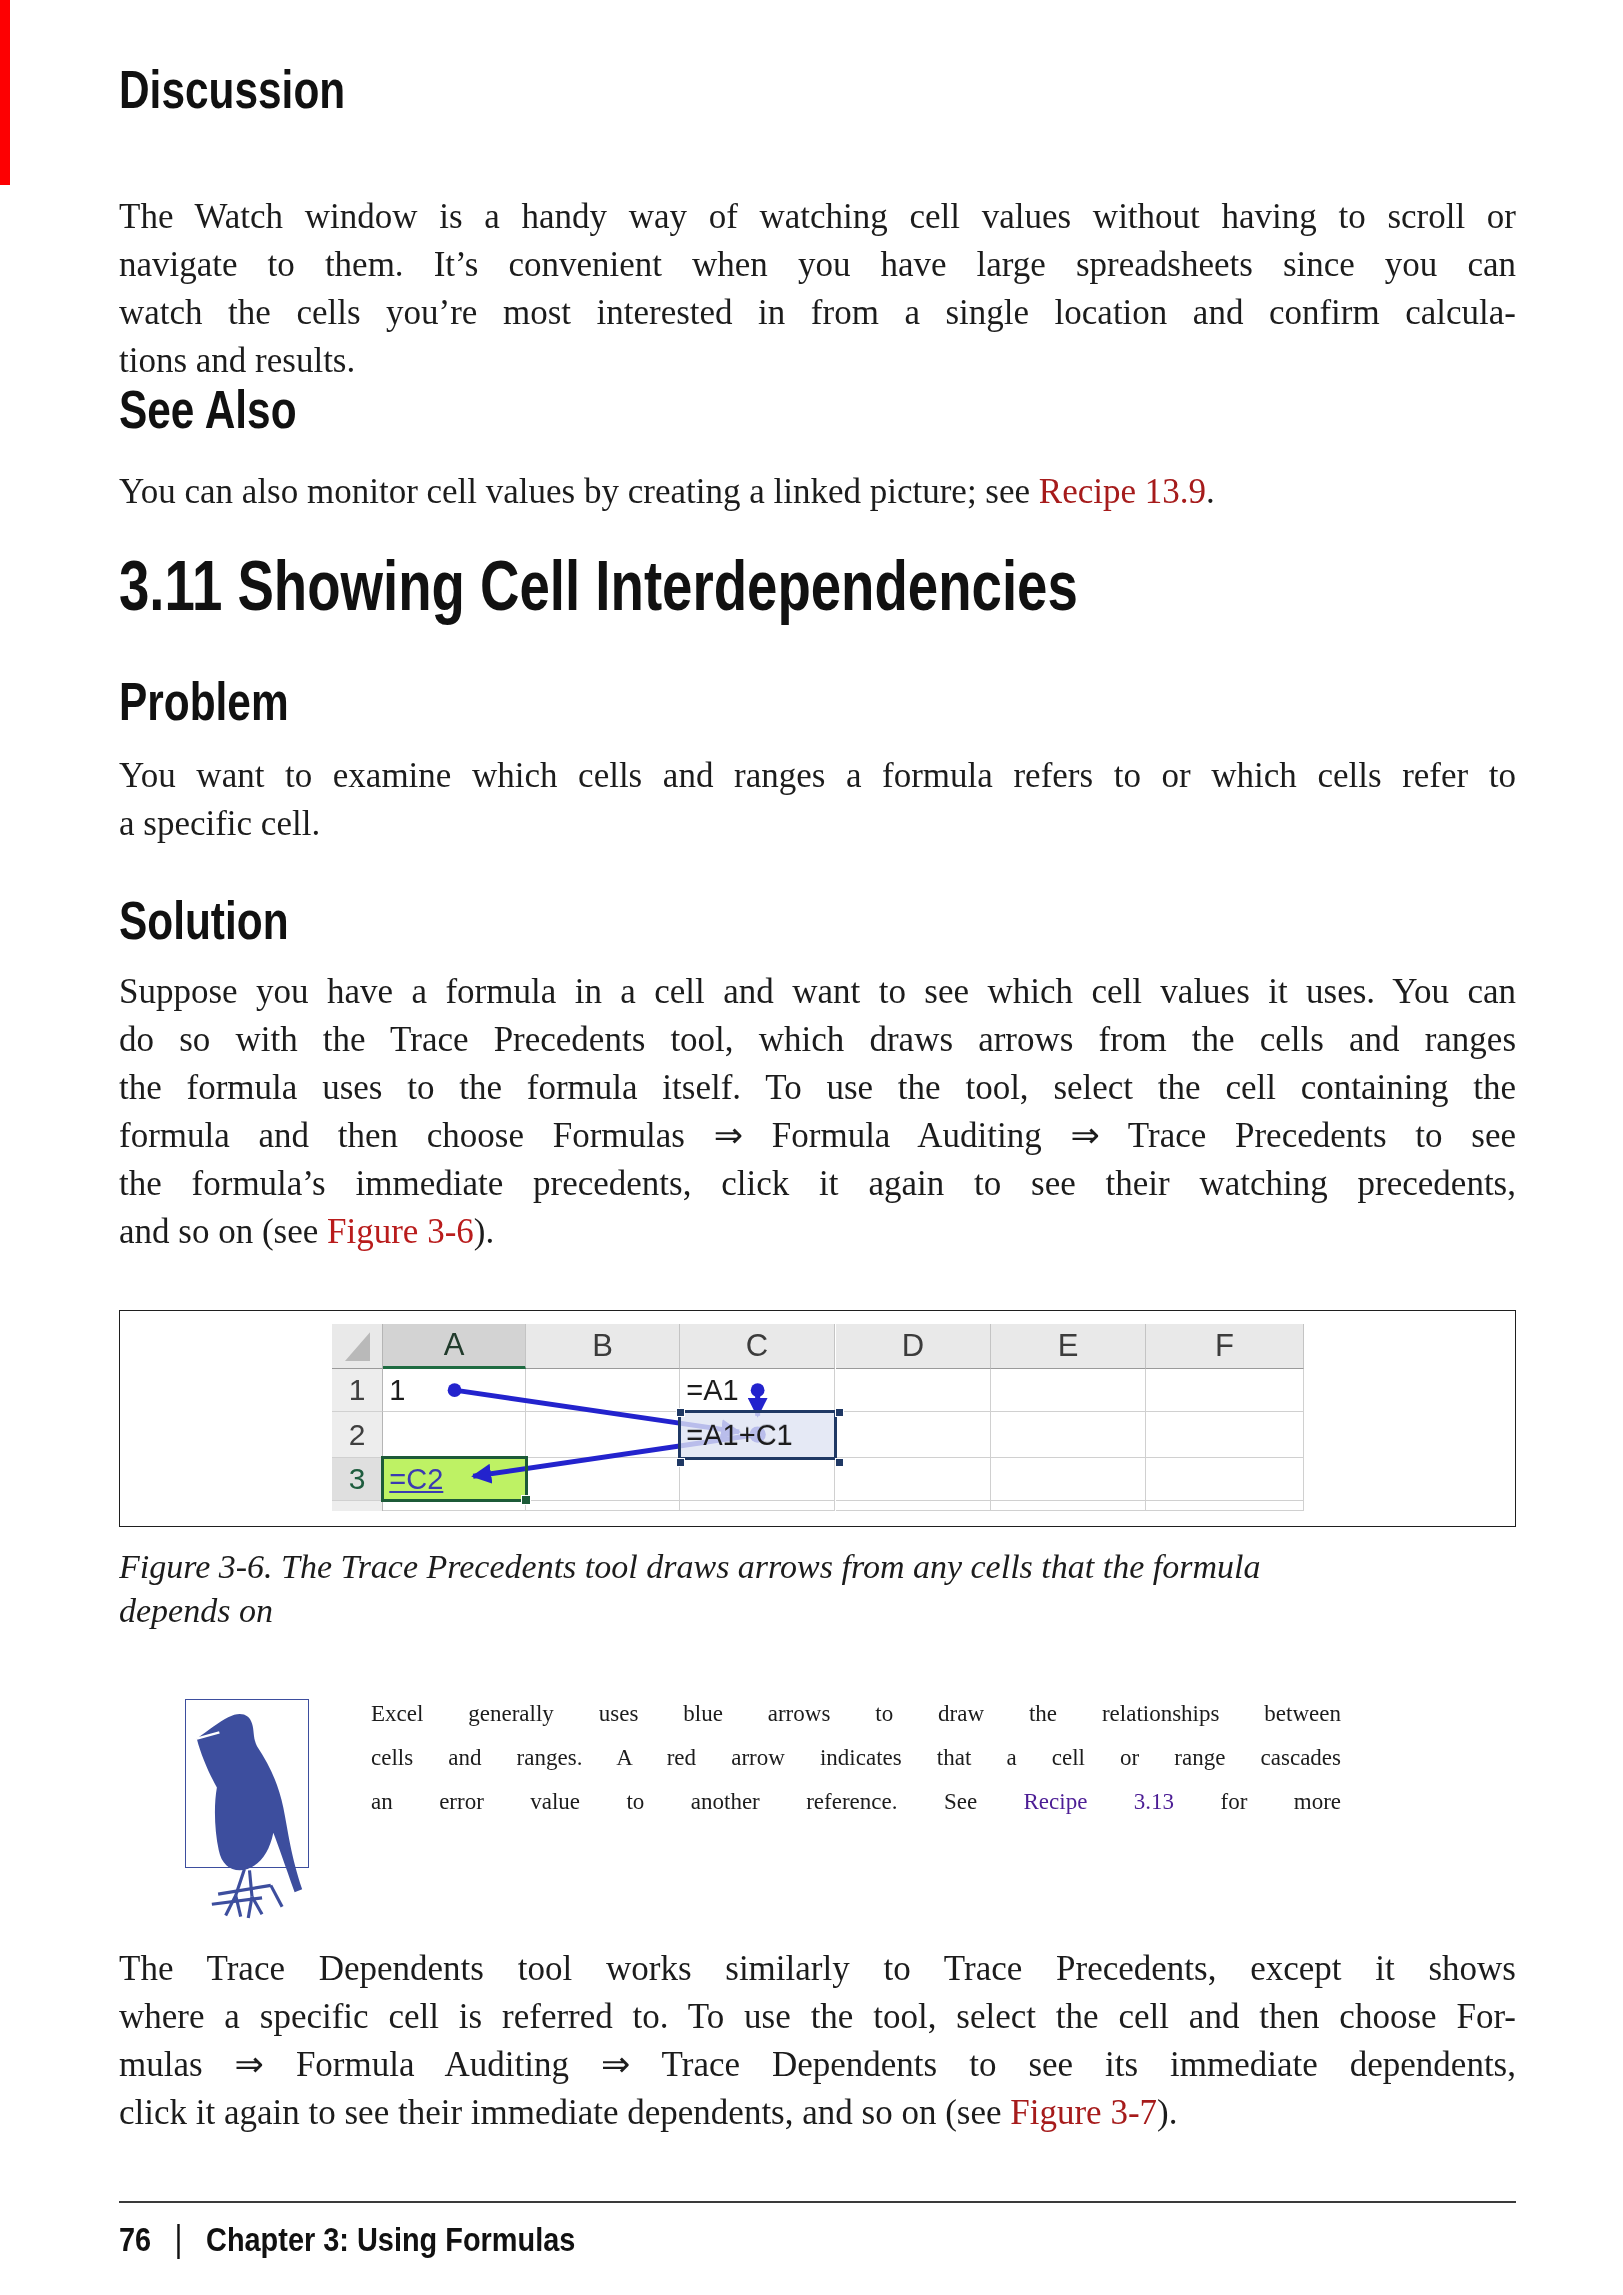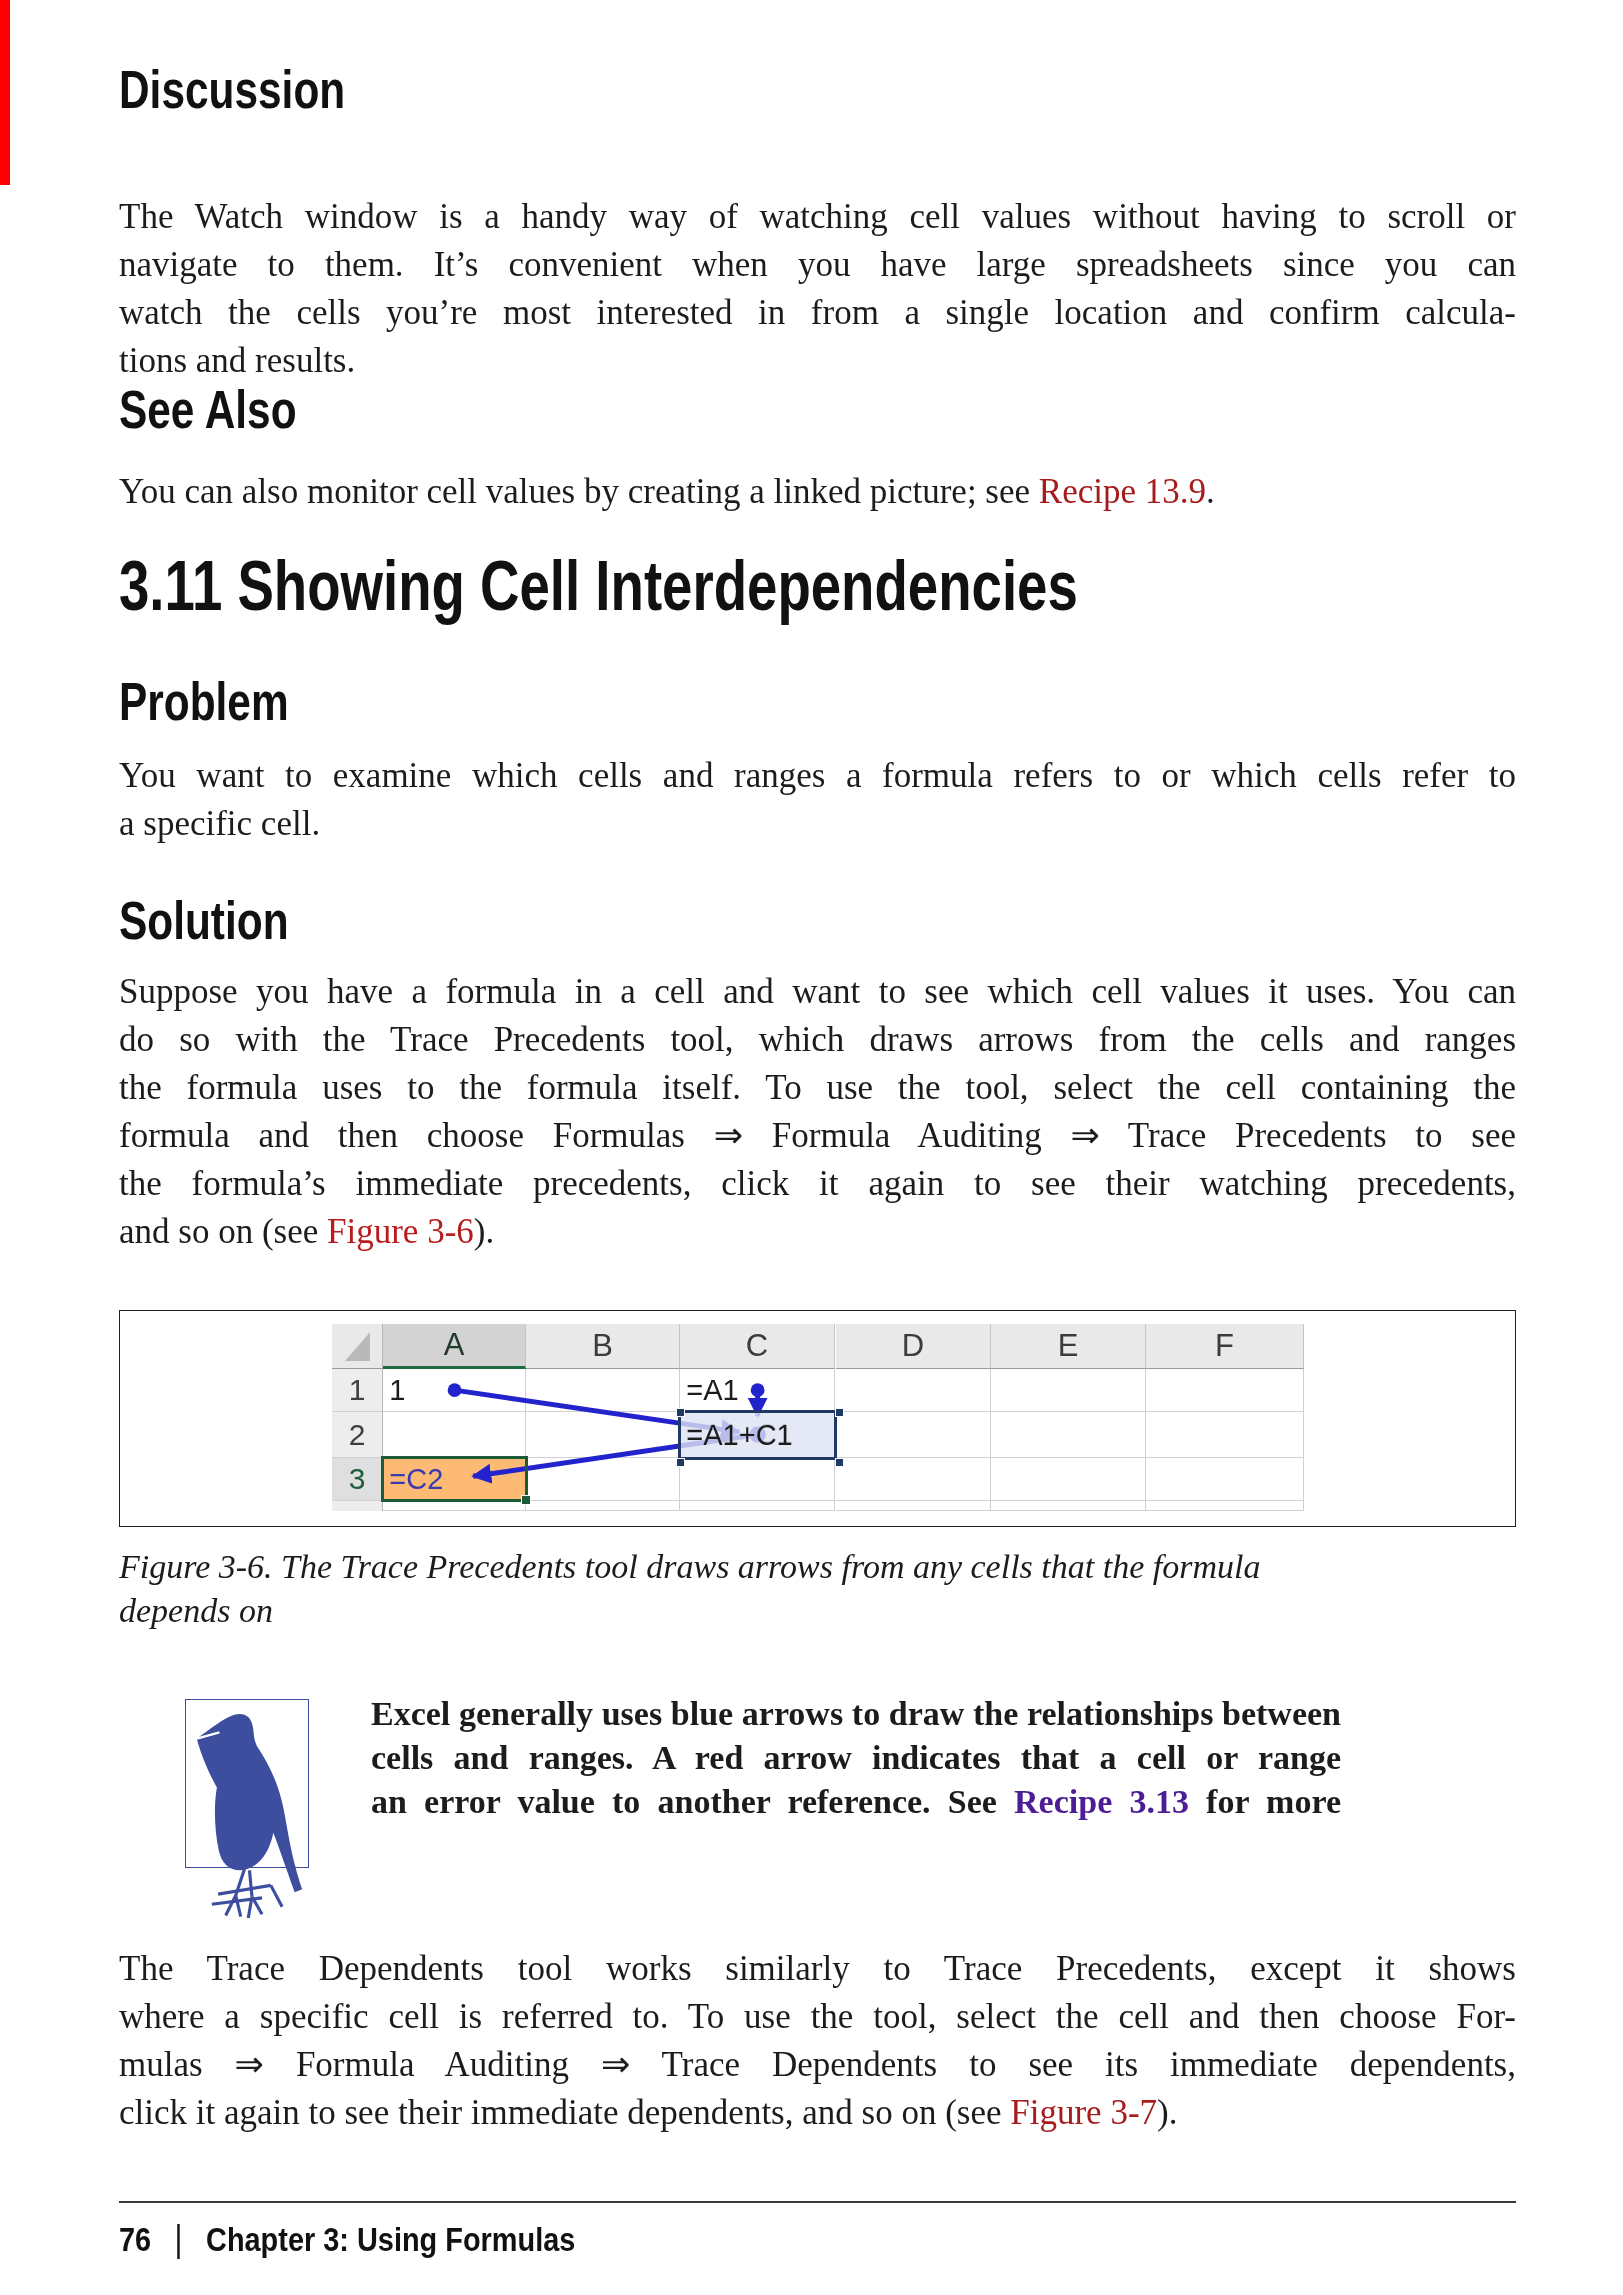--- a/index.html
+++ b/index.html
@@ -8,21 +8,21 @@
   .abs{position:absolute;}
   .h2{font-family:"Liberation Sans",sans-serif;font-weight:bold;font-size:53px;line-height:1;
       color:#111;white-space:nowrap;transform:scaleX(0.80);transform-origin:0 0;}
   .h1{font-family:"Liberation Sans",sans-serif;font-weight:bold;font-size:70px;line-height:1;
       color:#111;white-space:nowrap;transform:scaleX(0.78);transform-origin:0 0;}
   .para{font-size:35px;line-height:48px;width:1397px;}
   .para .ln{text-align:justify;text-align-last:justify;height:48px;overflow:hidden;}
   .para .ln.last{text-align-last:left;}
   .caption{font-style:italic;font-size:34px;line-height:44px;width:1397px;}
   .caption .ln{height:44px;overflow:hidden;}
-  .notepara{font-size:34px;line-height:44px;width:970px;font-weight:bold;}
+  .notepara{font-size:23px;line-height:44px;width:970px;}
   .notepara .ln{text-align:justify;text-align-last:justify;height:44px;overflow:hidden;}
   .notepara .ln.last{text-align-last:left;}
   .link{cursor:pointer;}
   .figbox{border:1.9px solid #1f1f1f;background:#fff;}
   .sheet{font-family:"Liberation Sans",sans-serif;}
   .scell{position:absolute;box-sizing:border-box;display:flex;align-items:center;}
   .hdrcell{justify-content:center;font-size:31px;color:#3c3c3c;}
   .rowhdr{justify-content:center;font-size:30px;color:#3f3f3f;}
   .datacell{font-size:29px;padding-left:6.3px;color:#1c1c1c;}
   .noteframe{border:1.9px solid #3d4e9e;background:#fff;}
@@ -79,21 +79,21 @@
     <div class="scell hdrcell" style="left: 348px; top: 0px; width: 155px; height: 45px; background: rgb(233, 233, 233); border-right: 1.3px solid rgb(196, 196, 196); border-bottom: 1.3px solid rgb(154, 154, 154);">C</div>
     <div class="scell hdrcell" style="left: 504px; top: 0px; width: 155px; height: 45px; background: rgb(233, 233, 233); border-right: 1.3px solid rgb(196, 196, 196); border-bottom: 1.3px solid rgb(154, 154, 154);">D</div>
     <div class="scell hdrcell" style="left: 659px; top: 0px; width: 155px; height: 45px; background: rgb(233, 233, 233); border-right: 1.3px solid rgb(196, 196, 196); border-bottom: 1.3px solid rgb(154, 154, 154);">E</div>
     <div class="scell hdrcell" style="left: 814px; top: 0px; width: 158px; height: 45px; background: rgb(233, 233, 233); border-right: 1.3px solid rgb(196, 196, 196); border-bottom: 1.3px solid rgb(154, 154, 154);">F</div>
     <div class="scell rowhdr" style="left: 0px; top: 45px; width: 51px; height: 43px; background: rgb(237, 237, 237); border-right: 1.3px solid rgb(181, 181, 181); border-bottom: 1.3px solid rgb(208, 208, 208);">1</div>
     <div class="scell rowhdr" style="left: 0px; top: 88px; width: 51px; height: 46px; background: rgb(237, 237, 237); border-right: 1.3px solid rgb(181, 181, 181); border-bottom: 1.3px solid rgb(208, 208, 208);">2</div>
     <div class="scell rowhdr" style="left: 0px; top: 134px; width: 51px; height: 43px; background: rgb(223, 223, 223); border-right: 1.3px solid rgb(181, 181, 181); border-bottom: 1.3px solid rgb(208, 208, 208); color: rgb(30, 92, 62);">3</div>
     <div class="scell rowhdr" style="left: 0px; top: 177px; width: 51px; height: 10px; background: rgb(237, 237, 237); border-right: 1.3px solid rgb(181, 181, 181);"></div>
     <div class="scell datacell" style="left: 51px; top: 45px; width: 143px; height: 43px; background: rgb(255, 255, 255); border-right: 1.3px solid rgb(208, 208, 208); border-bottom: 1.3px solid rgb(208, 208, 208);">1</div>
     <div class="scell datacell" style="left: 51px; top: 88px; width: 143px; height: 46px; background: rgb(255, 255, 255); border-right: 1.3px solid rgb(208, 208, 208); border-bottom: 1.3px solid rgb(208, 208, 208);"></div>
-    <div class="scell datacell" style="left: 51px; top: 134px; width: 143px; height: 43px; background: #fdba74; border-right: 1.3px solid rgb(208, 208, 208); border-bottom: 1.3px solid rgb(208, 208, 208); color: rgb(58, 58, 178);">=C2</div>
+    <div class="scell datacell" style="left: 51px; top: 134px; width: 143px; height: 43px; background: #bef264; border-right: 1.3px solid rgb(208, 208, 208); border-bottom: 1.3px solid rgb(208, 208, 208); color: rgb(58, 58, 178); text-decoration: underline;">=C2</div>
     <div class="scell datacell" style="left: 51px; top: 177px; width: 143px; height: 10px; background: rgb(255, 255, 255); border-right: 1.3px solid rgb(208, 208, 208); border-bottom: 1.3px solid rgb(208, 208, 208);"></div>
     <div class="scell datacell" style="left: 194px; top: 45px; width: 154px; height: 43px; background: rgb(255, 255, 255); border-right: 1.3px solid rgb(208, 208, 208); border-bottom: 1.3px solid rgb(208, 208, 208);"></div>
     <div class="scell datacell" style="left: 194px; top: 88px; width: 154px; height: 46px; background: rgb(255, 255, 255); border-right: 1.3px solid rgb(208, 208, 208); border-bottom: 1.3px solid rgb(208, 208, 208);"></div>
     <div class="scell datacell" style="left: 194px; top: 134px; width: 154px; height: 43px; background: rgb(255, 255, 255); border-right: 1.3px solid rgb(208, 208, 208); border-bottom: 1.3px solid rgb(208, 208, 208);"></div>
     <div class="scell datacell" style="left: 194px; top: 177px; width: 154px; height: 10px; background: rgb(255, 255, 255); border-right: 1.3px solid rgb(208, 208, 208); border-bottom: 1.3px solid rgb(208, 208, 208);"></div>
     <div class="scell datacell" style="left: 348px; top: 45px; width: 155px; height: 43px; background: rgb(255, 255, 255); border-right: 1.3px solid rgb(208, 208, 208); border-bottom: 1.3px solid rgb(208, 208, 208);">=A1</div>
     <div class="scell datacell" style="left: 348px; top: 88px; width: 155px; height: 46px; background: rgb(255, 255, 255); border-right: 1.3px solid rgb(208, 208, 208); border-bottom: 1.3px solid rgb(208, 208, 208);">=A1+C1</div>
     <div class="scell datacell" style="left: 348px; top: 134px; width: 155px; height: 43px; background: rgb(255, 255, 255); border-right: 1.3px solid rgb(208, 208, 208); border-bottom: 1.3px solid rgb(208, 208, 208);"></div>
     <div class="scell datacell" style="left: 348px; top: 177px; width: 155px; height: 10px; background: rgb(255, 255, 255); border-right: 1.3px solid rgb(208, 208, 208); border-bottom: 1.3px solid rgb(208, 208, 208);"></div>
     <div class="scell datacell" style="left: 504px; top: 45px; width: 155px; height: 43px; background: rgb(255, 255, 255); border-right: 1.3px solid rgb(208, 208, 208); border-bottom: 1.3px solid rgb(208, 208, 208);"></div>

